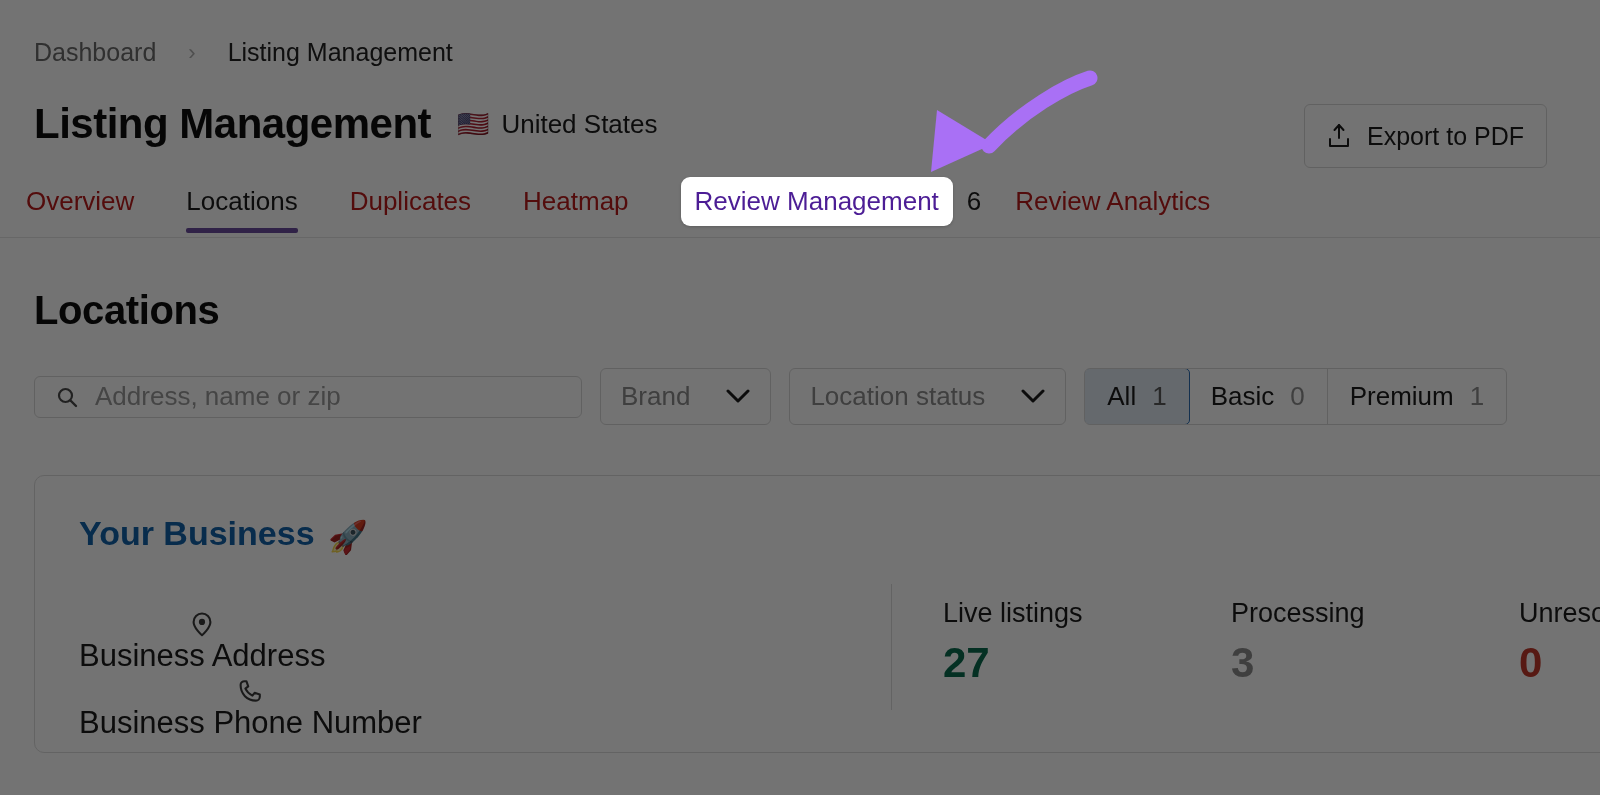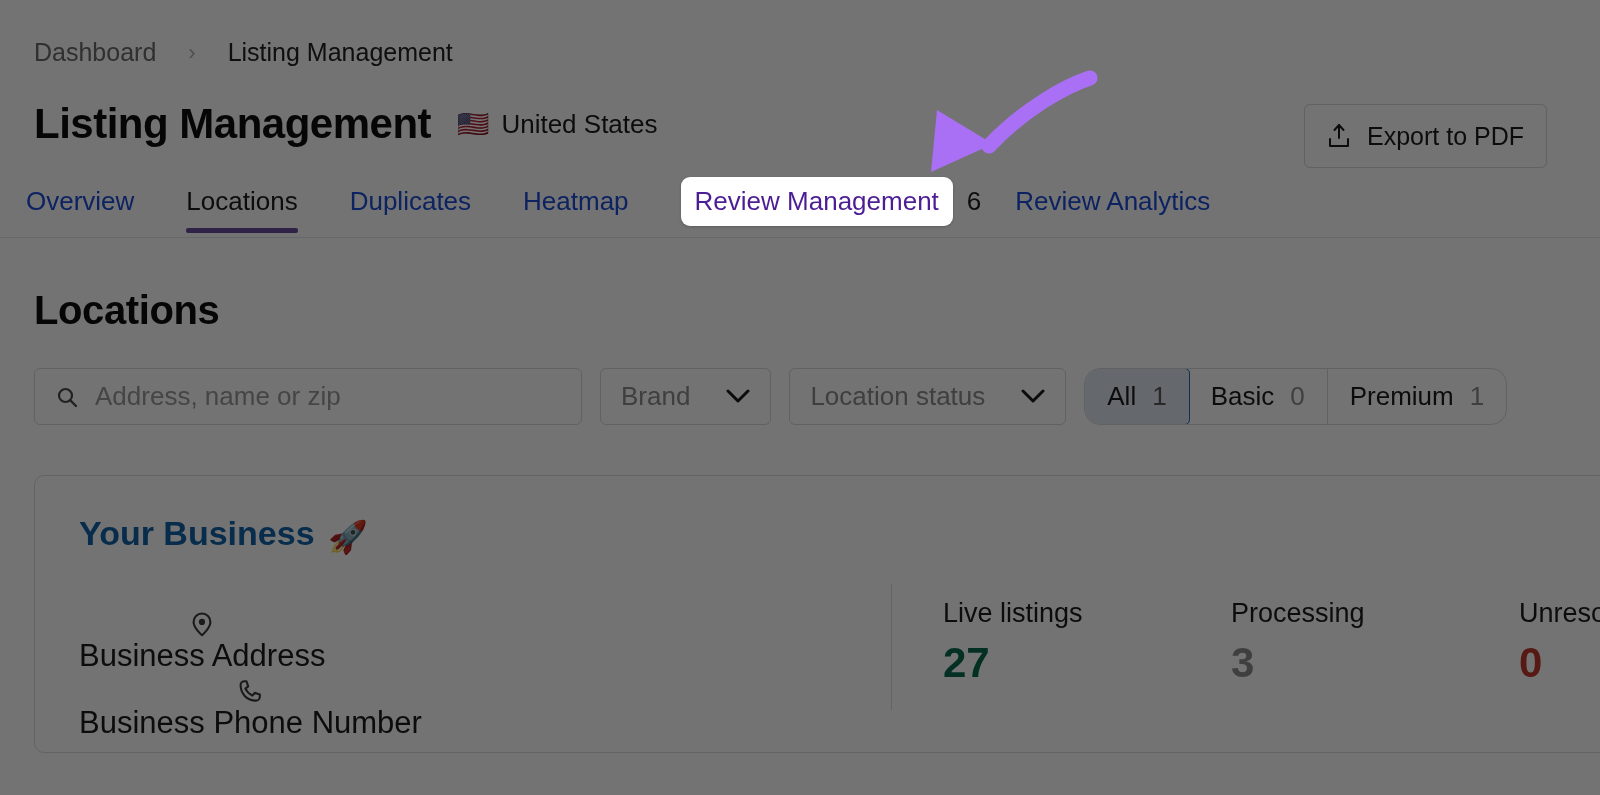--- a/index.html
+++ b/index.html
@@ -110,21 +110,21 @@
     position: absolute;
     left: 0;
     bottom: 0;
     width: 1600px;
     height: 1px;
     background: #e4e4e4;
   }
   .tab {
     position: relative;
     font-size: 26px;
-    color: #1d4ed8;
+    color: #b91c1c;
     padding: 0 0 16px 0;
     margin-right: 52px;
   }
   .tab:first-child { margin-left: 26px; }
   .tab.active { color: #1c1c1c; }
   .tab.active::after {
     content: "";
     position: absolute;
     left: 0;
     right: 0;
@@ -167,21 +167,21 @@
     position: absolute;
     left: 34px;
     top: 368px;
     display: flex;
     align-items: center;
     gap: 18px;
     white-space: nowrap;
   }
   .search-box {
     width: 548px;
-    height: 57px;
+    height: 42px;
     border: 1px solid #d8d8d8;
     border-radius: 6px;
     background: #ffffff;
     display: flex;
     align-items: center;
     gap: 16px;
     padding: 0 20px;
   }
   .search-icon { width: 24px; height: 24px; flex: none; }
   .search-input {
@@ -207,21 +207,21 @@
     font-size: 26px;
     color: #8c8c8c;
   }
   .chevron { width: 24px; height: 15px; flex: none; }
 
   .segmented {
     display: flex;
     align-items: stretch;
     height: 57px;
     border: 1px solid #d8d8d8;
-    border-radius: 16px;
+    border-radius: 6px;
     overflow: hidden;
     background: #ffffff;
   }
   .seg {
     display: flex;
     align-items: center;
     gap: 16px;
     padding: 0 22px;
     font-size: 26px;
     color: #1c1c1c;

